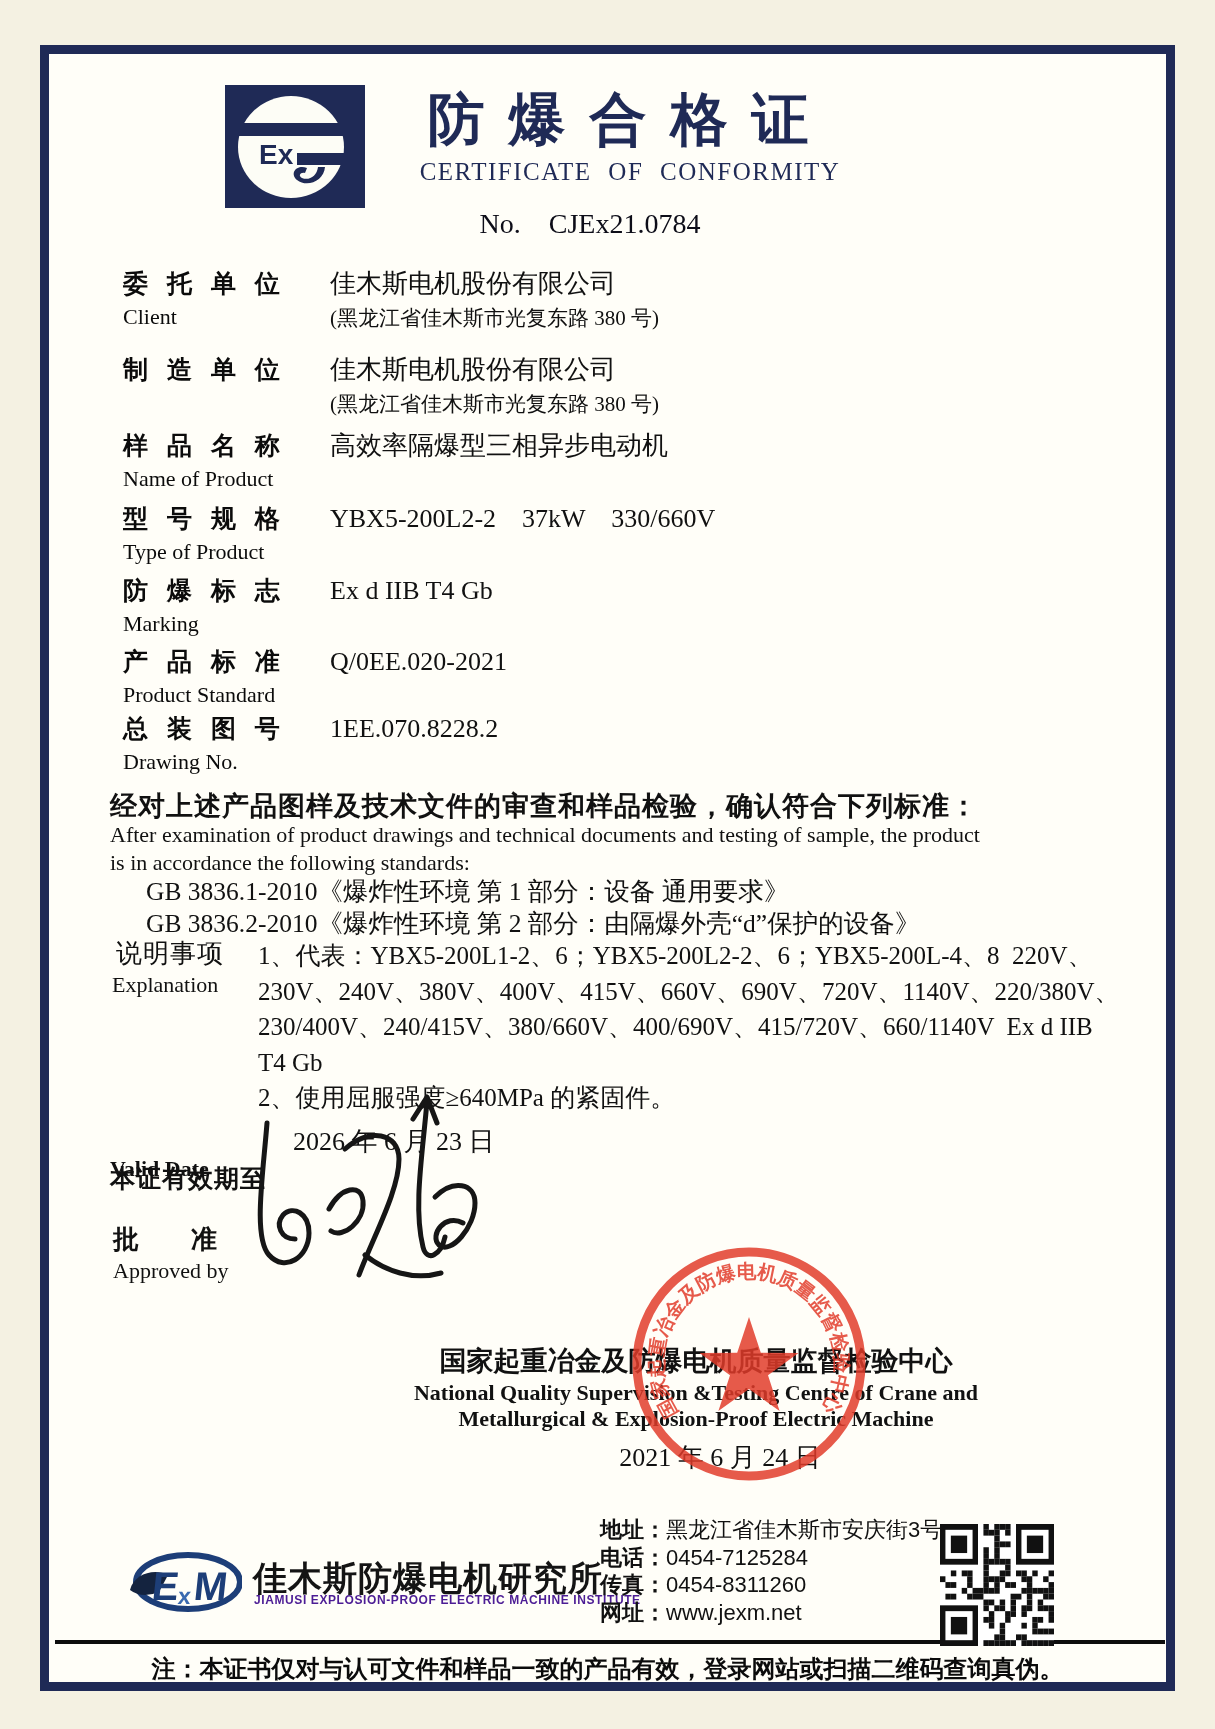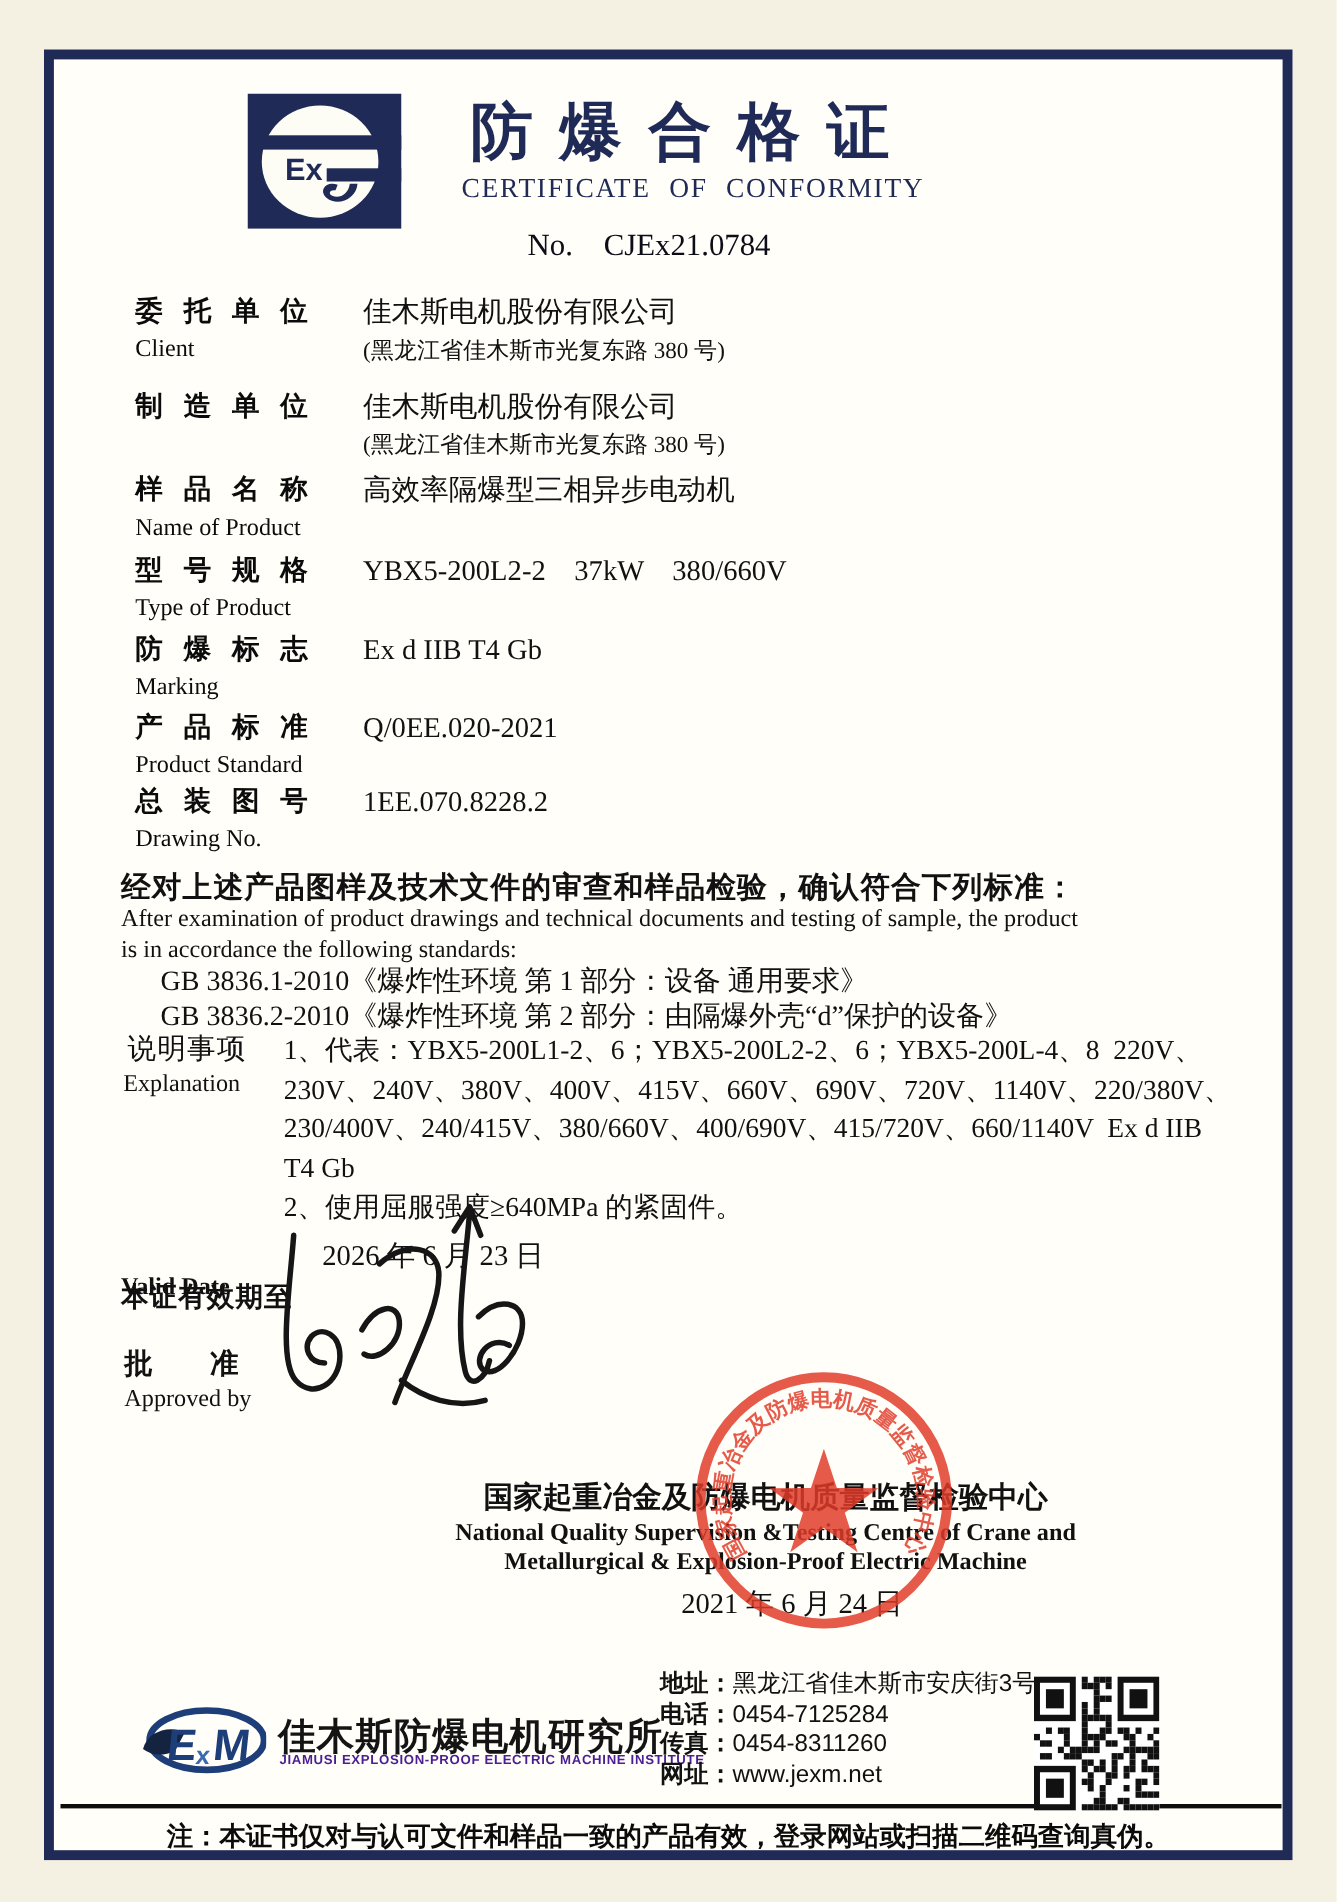--- a/index.html
+++ b/index.html
@@ -108,21 +108,21 @@
     <div class="f-label-cn">样 品 名 称</div>
     <div class="f-label-en">Name of Product</div>
     <div class="f-value-box">
         <div class="f-value">高效率隔爆型三相异步电动机</div>
       </div>
   </div>
   <div class="abs field-row" style="top:503px;">
     <div class="f-label-cn">型 号 规 格</div>
     <div class="f-label-en">Type of Product</div>
     <div class="f-value-box">
-        <div class="f-value">YBX5-200L2-2　37kW　380/660V</div>
+        <div class="f-value">YBX5-200L2-2　37kW　330/660V</div>
       </div>
   </div>
   <div class="abs field-row" style="top:575px;">
     <div class="f-label-cn">防 爆 标 志</div>
     <div class="f-label-en">Marking</div>
     <div class="f-value-box">
         <div class="f-value">Ex d IIB T4 Gb</div>
       </div>
   </div>
   <div class="abs field-row" style="top:646px;">

